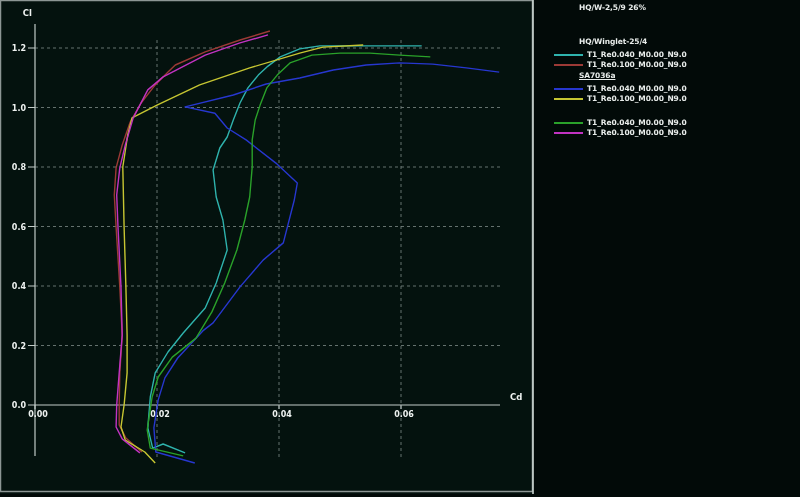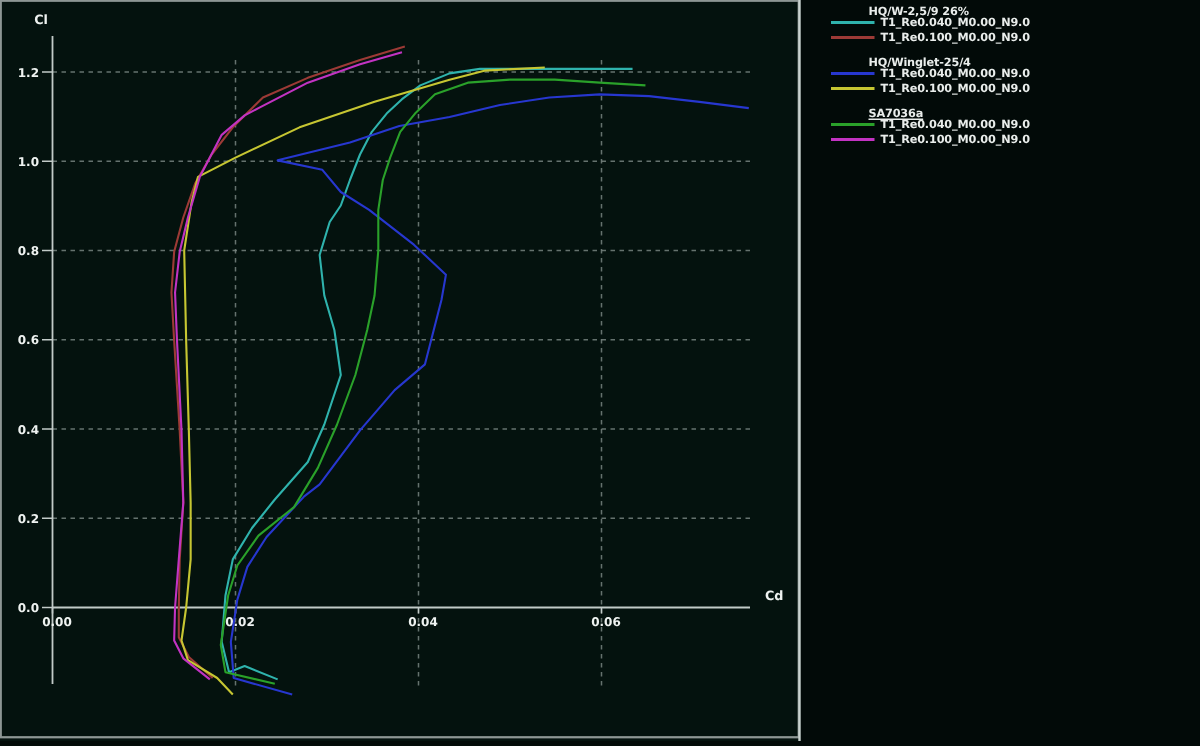--- a/index.html
+++ b/index.html
@@ -4,21 +4,21 @@
 <style>
   html,body{margin:0;padding:0;background:#020a08;}
   body{width:800px;height:497px;position:relative;overflow:hidden;
        font-family:"DejaVu Sans",sans-serif;color:#eef2f0;}
   #plot-panel{position:absolute;left:0;top:0;width:534px;height:494px;}
   #plot-svg{position:absolute;left:0;top:0;}
   #legend-panel{position:absolute;left:536px;top:0;width:264px;height:497px;
                 background:#020a08;}
   .l-title{position:absolute;left:11px;font-size:7.5px;font-weight:bold;
            letter-spacing:-0.1px;white-space:nowrap;color:#e9edeb;margin-left:32px;}
-  .l-row{position:absolute;left:0;width:264px;height:10px;white-space:nowrap;}
+  .l-row{position:absolute;left:0;width:264px;height:10px;white-space:nowrap;margin-top:40px;}
   .l-swatch{position:absolute;left:18px;top:4px;width:29px;height:2px;display:block;}
   .l-label{position:absolute;left:51px;top:0;font-size:7.5px;font-weight:bold;
            letter-spacing:-0.1px;color:#e9edeb;}
 </style>
 </head>
 <body>
 
 <div id="plot-panel">
   <svg id="plot-svg" width="534" height="494" viewBox="0 0 534 494">
       <rect x="0" y="0" width="534" height="494" fill="#04120e"></rect>

